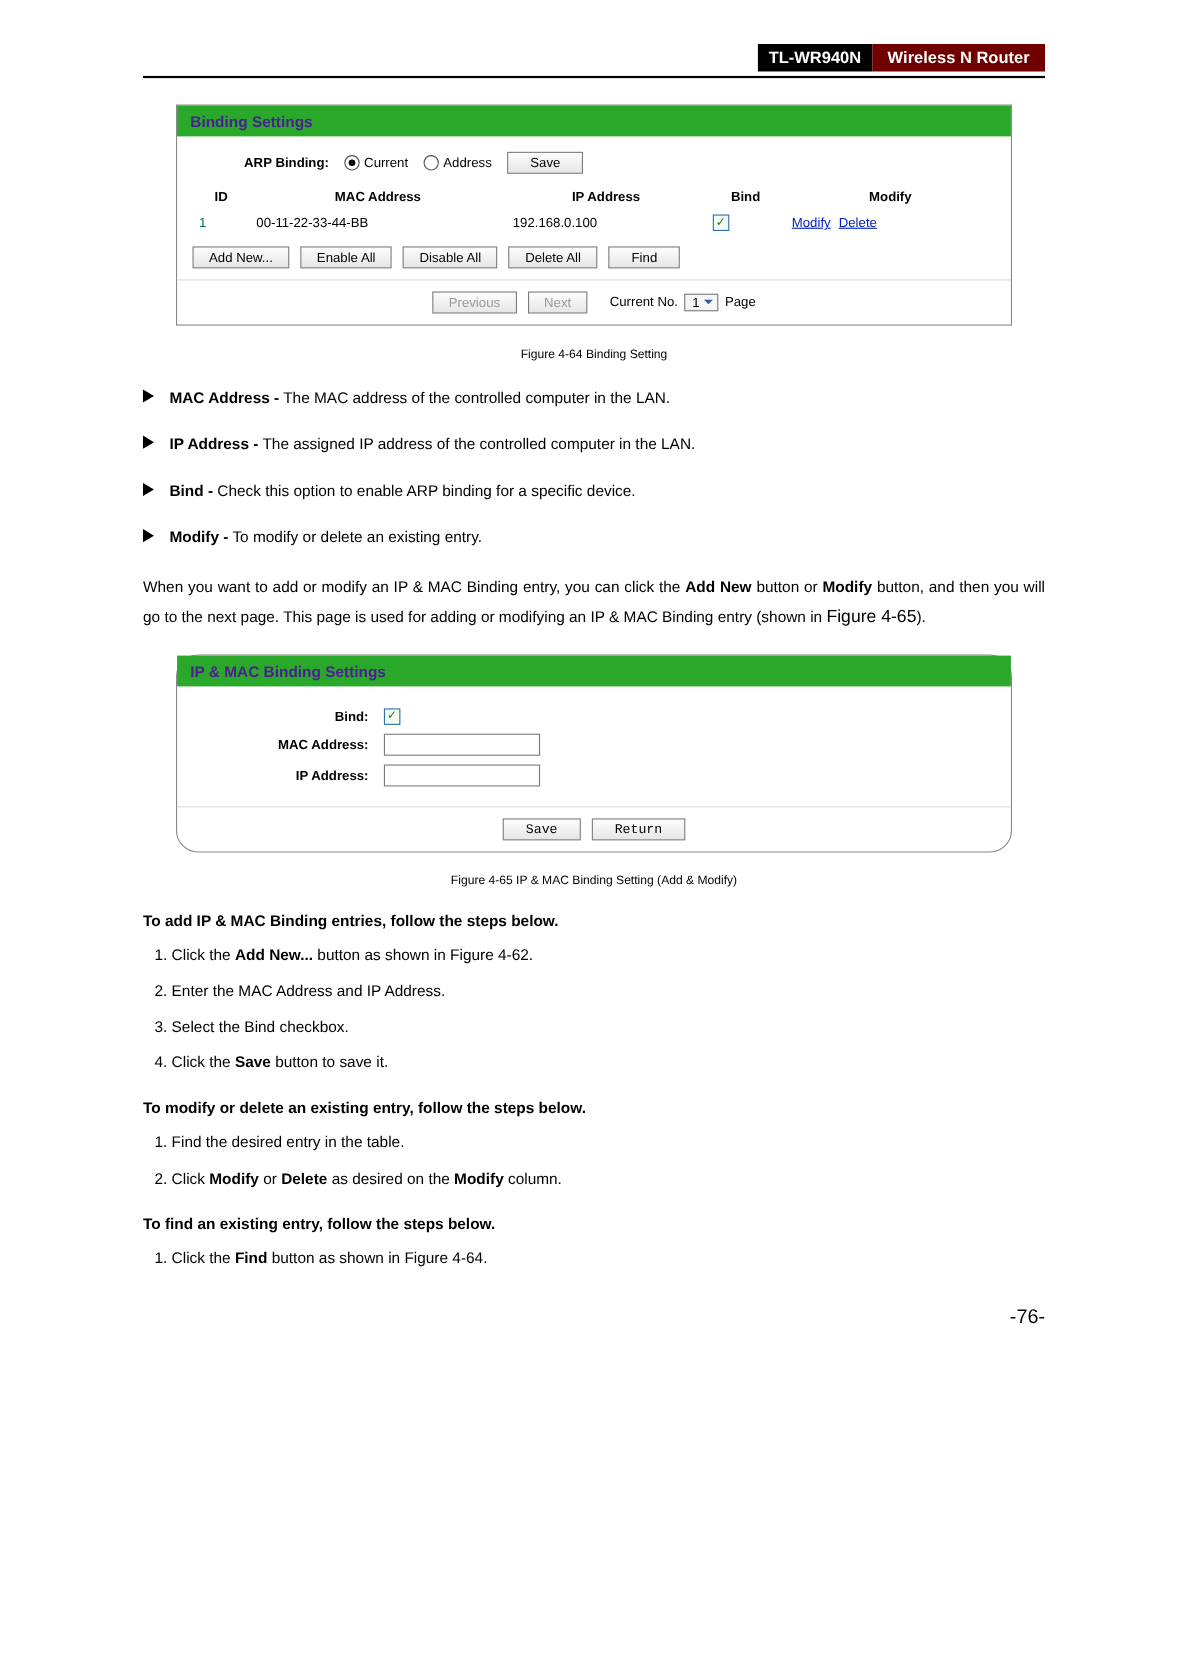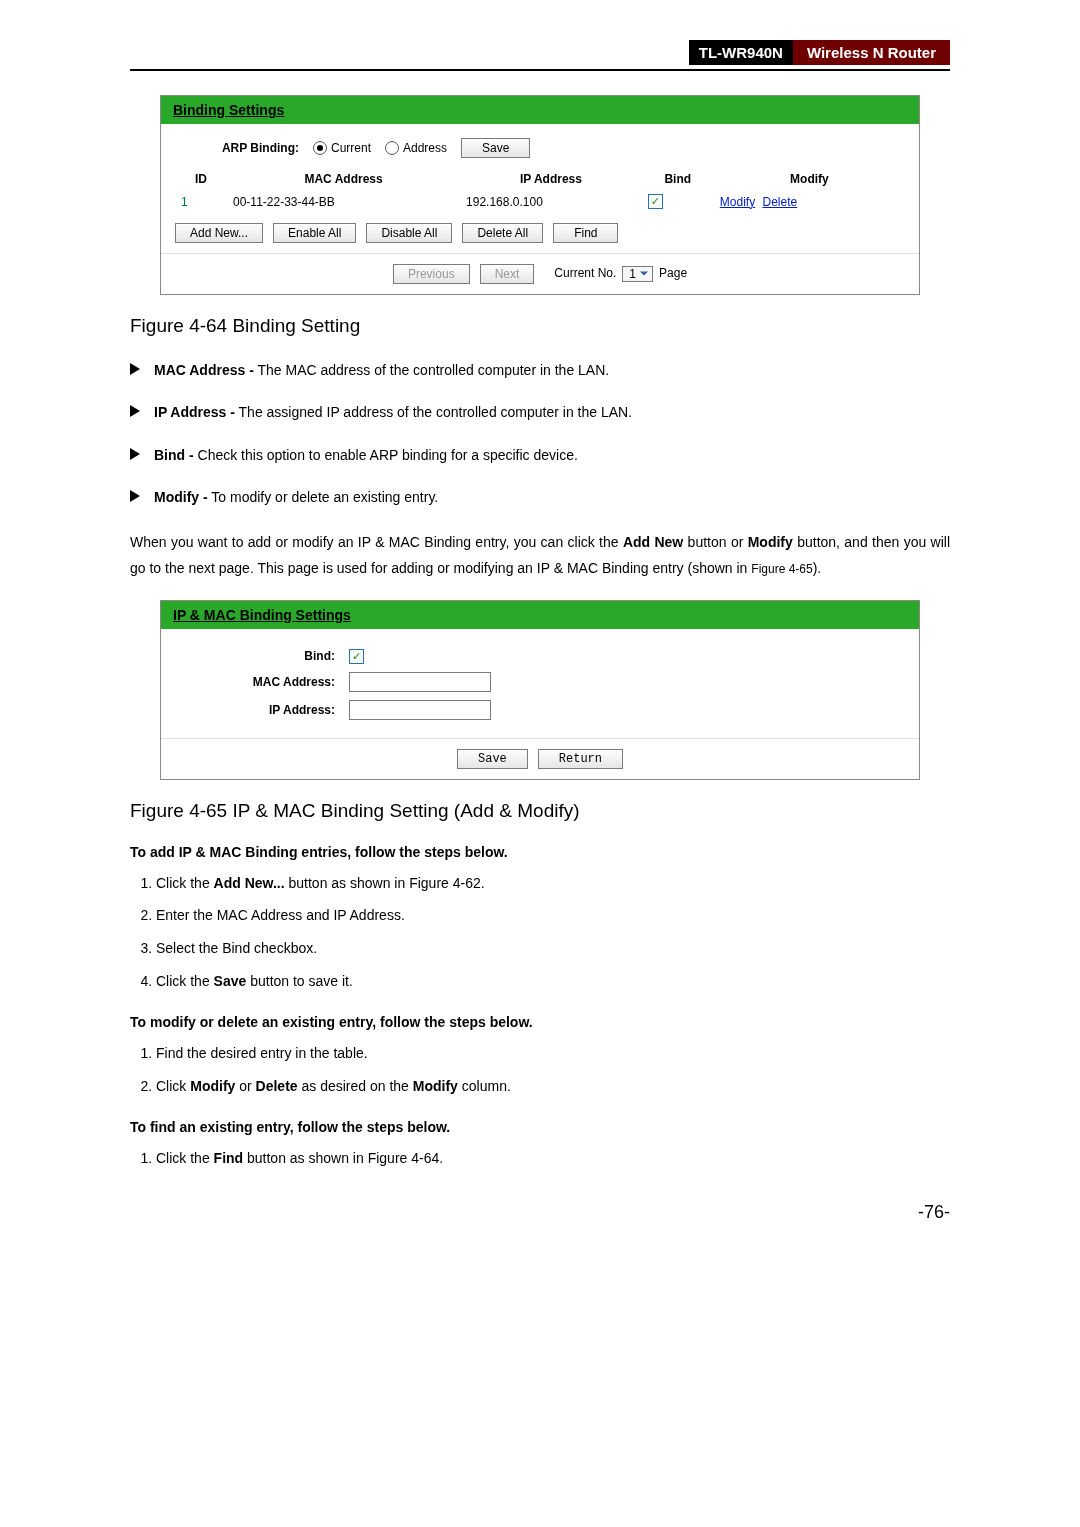--- a/index.html
+++ b/index.html
@@ -38,24 +38,23 @@
     border: none;
     border-top: 2px solid #000;
     margin: 0 0 24px 0;
   }
   .panel {
     border: 1px solid #888;
     margin-bottom: 20px;
   }
   .panel-header {
     background: #2aa82a;
-    color: #000000;
+    color: #4c1d95;
     font-weight: bold;
     padding: 6px 12px;
-    text-decoration: underline;
   }
   .panel-body {
     padding: 14px 14px 10px 14px;
     font-size: 12px;
   }
   .arp-row {
     display: flex;
     align-items: center;
     gap: 14px;
     margin-bottom: 10px;
@@ -96,21 +95,21 @@
   }
   .pager-right { display:flex; gap:6px; margin-left:10px;}
   .select-box {
     border:1px solid #7a7a7a; background:#f6f6f6; padding:0 16px 0 6px;
     font-size:12px; position:relative; display:inline-block;
   }
   .select-box::after {
     content:""; position:absolute; right:4px; top:50%; transform:translateY(-30%);
     border:4px solid transparent; border-top-color:#2a5fa0;
   }
-  .fig-caption { font-size:19px; margin: 14px 0 22px 0; }
+  .fig-caption { text-align:center; font-size:11px; margin: 14px 0 22px 0; }
   .bullet-list { margin: 0 0 20px 0; padding: 0; list-style:none; }
   .bullet-list li { display:flex; gap:14px; margin-bottom:20px; line-height:1.6;}
   .tri {
     width:0;height:0;border-top:6px solid transparent;border-bottom:6px solid transparent;
     border-left:10px solid #000; margin-top:4px; flex:0 0 auto;
   }
   .paragraph { line-height:1.9; margin-bottom: 18px; text-align: justify;}
   .form-row { display:flex; align-items:center; gap:14px; margin-bottom:8px;}
   .form-label { width: 160px; text-align:right; font-weight:bold; font-size:12px;}
   .text-input { border:1px solid #7a7a7a; background:#fff; height:18px; width:140px;}
@@ -204,24 +203,24 @@
         <span class="tri"></span>
       <span><span class="strong">Bind -</span><span> Check this option to enable ARP binding for a specific device.</span></span>
       </li>
     <li>
         <span class="tri"></span>
       <span><span class="strong">Modify -</span><span> To modify or delete an existing entry.</span></span>
       </li>
   </ul>
 
   <div class="paragraph">
-    <span>When you want to add or modify an IP &amp; MAC Binding entry, you can click the </span><span class="strong">Add New</span><span> button or </span><span class="strong">Modify</span><span> button, and then you will go to the next page. This page is used for adding or modifying an IP &amp; MAC Binding entry (shown in </span><span style="font-size:12px;">Figure 4-65</span><span>).</span>
-  </div>
-
-  <div class="panel" style="margin-left:30px;margin-right:30px;">
+    <span>When you want to add or modify an IP &amp; MAC Binding entry, you can click the </span><span class="strong">Add New</span><span> button or </span><span class="strong">Modify</span><span> button, and then you will go to the next page. This page is used for adding or modifying an IP &amp; MAC Binding entry (shown in </span><span style="font-size:16px;">Figure 4-65</span><span>).</span>
+  </div>
+
+  <div class="panel" style="margin-left:30px;margin-right:30px;border-radius:20px;">
     <div class="panel-header">IP &amp; MAC Binding Settings</div>
     <div class="panel-body" style="padding-top:20px;">
       <div class="form-row">
         <span class="form-label">Bind:</span>
         <span class="chk"></span>
       </div>
       <div class="form-row">
         <span class="form-label">MAC Address:</span>
         <span class="text-input"></span>
       </div>

